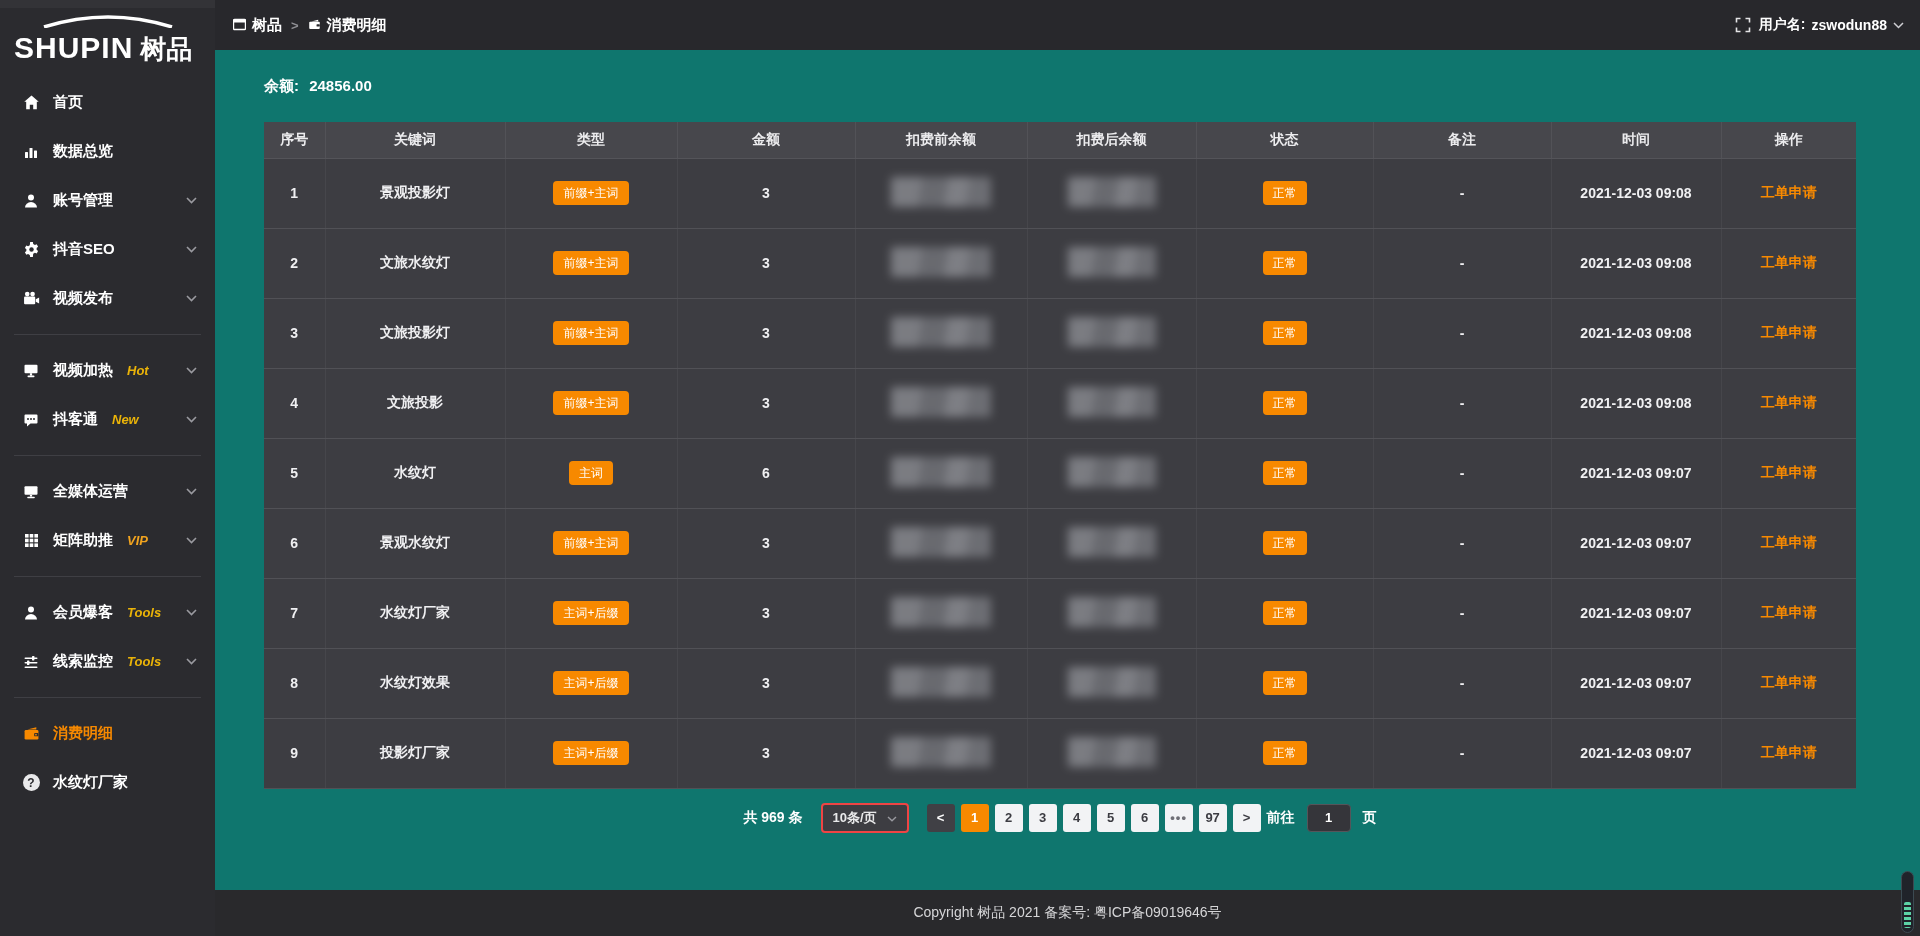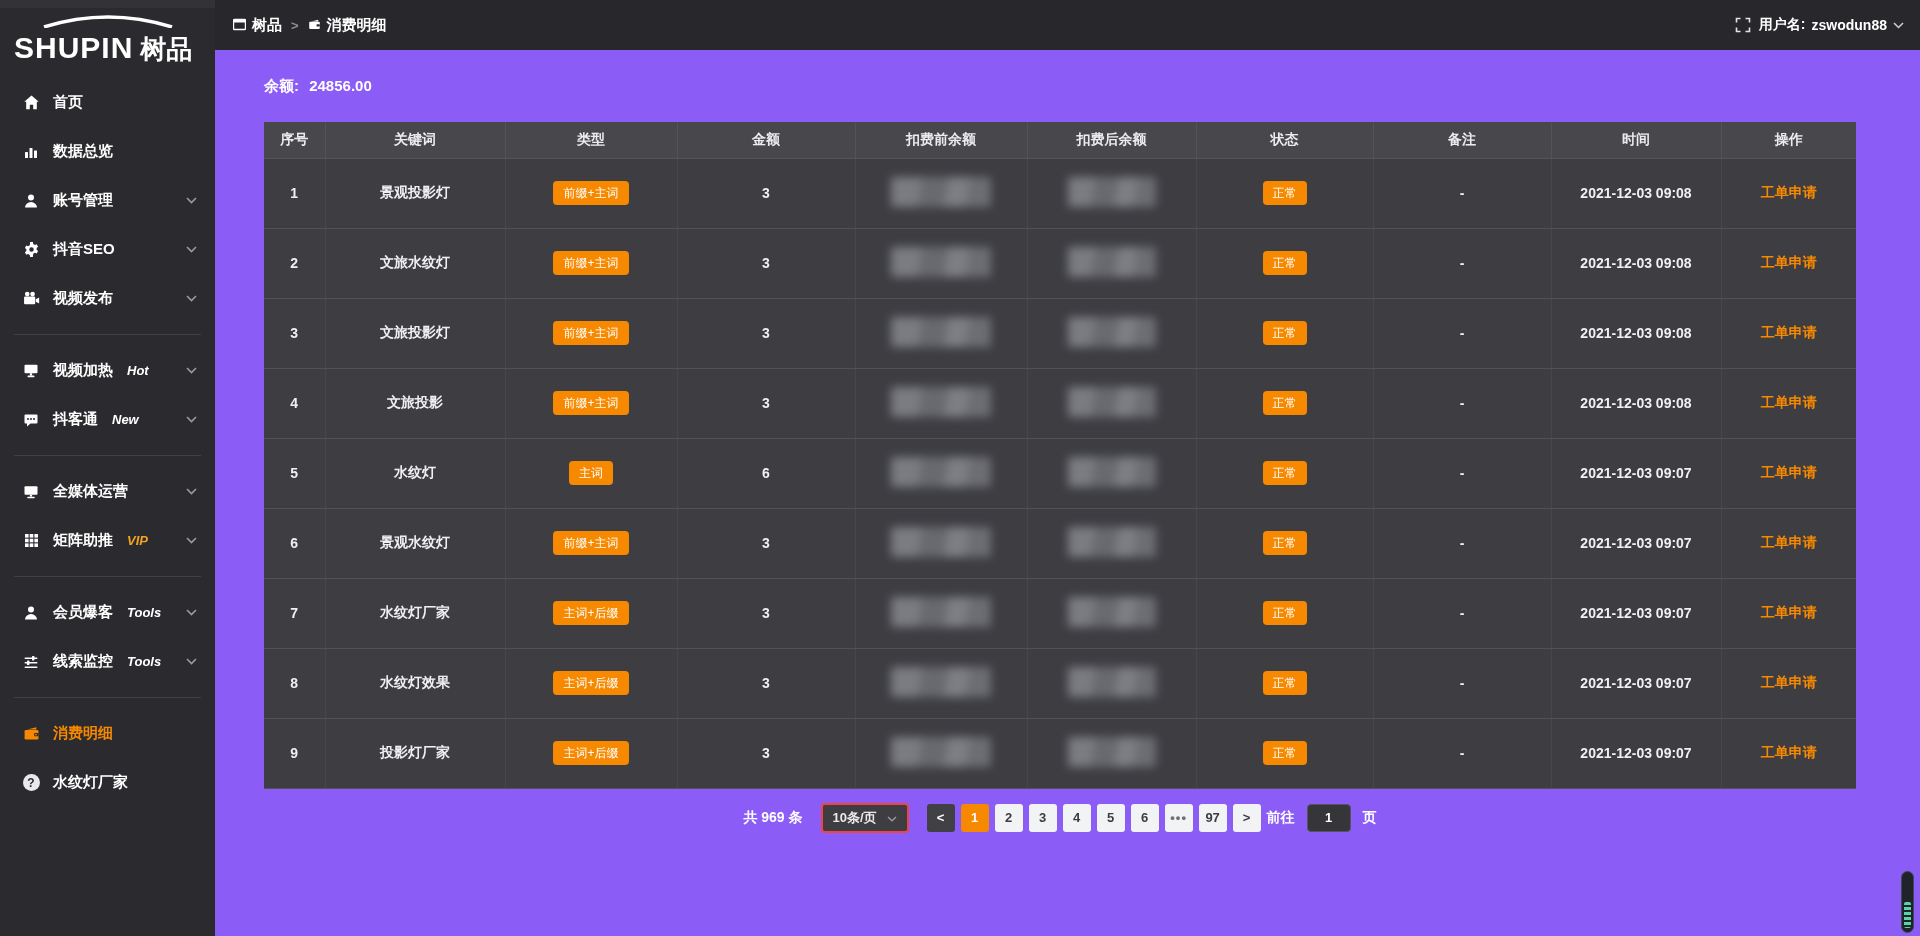--- a/index.html
+++ b/index.html
@@ -15,38 +15,38 @@
   .logo-row { display:flex; align-items:baseline; margin-top:9px; }
   .logo-en { font-size:30px; font-weight:800; letter-spacing:1px; color:#fff; }
   .logo-cn { font-size:26px; font-weight:800; margin-left:7px; color:#fff; }
   .nav { list-style:none; margin-top:12px; }
   .nav-item { height:49px; display:flex; align-items:center; padding:0 18px 0 22px;
     font-size:15px; font-weight:700; color:#fff; cursor:pointer; }
   .nav-icon { width:18px; height:18px; margin-right:13px; display:inline-flex; align-items:center;
     justify-content:center; color:#fff; flex:none; }
   .nav-item.active, .nav-item.active .nav-icon { color:#F78900; }
   .nav-badge { font-style:italic; font-weight:700; font-size:13px; margin-left:14px; }
-  .badge-red { color:#ffffff; } .badge-gold { color:#F2A41F; }
+  .badge-red { color:#eab308; } .badge-gold { color:#F2A41F; }
   .nav-chevron { margin-left:auto; color:#9a9aa0; display:inline-flex; }
   .nav-divider { height:1px; background:#3f3f44; margin:11px 14px; }
   .q-icon { width:17px; height:17px; border-radius:50%; background:#e9e9eb; color:#2b2b2f;
     font-size:12px; font-weight:800; display:inline-flex; align-items:center; justify-content:center; }
   
   .main { position:absolute; left:215px; top:0; right:0; bottom:0; display:flex; flex-direction:column; }
   .topbar { height:50px; background:#28282c; display:flex; align-items:center;
     justify-content:space-between; padding:0 16px 0 18px; flex:none; }
   .breadcrumb { display:flex; align-items:center; gap:9px; font-size:15px; font-weight:700; color:#fff; }
   .crumb { display:flex; align-items:center; gap:6px; cursor:pointer; }
   .crumb-sep { color:#8f8f94; font-size:13px; }
   .topbar-right { display:flex; align-items:center; gap:8px; }
   .fs-btn { display:inline-flex; color:#e4e4e6; cursor:pointer; background:none; border:none; }
   .user-box { display:flex; align-items:center; gap:6px; color:#fff; font-size:14px; font-weight:700; cursor:pointer; }
   .caret { color:#cfcfd4; display:inline-flex; }
   
-  .content { flex:1; background:#8b5cf6; padding:0 64px 0 49px; }
+  .content { flex:1; background:#0f766e; padding:0 64px 0 49px; }
   .balance { margin:27px 0 26px; font-size:15px; font-weight:700; color:#fff; }
   .balance b { margin-left:6px; }
   table { width:100%; border-collapse:collapse; table-layout:fixed; }
   th { height:36px; background:#47474c; color:#ececee; font-size:14px; font-weight:700;
     border-right:1px solid #525257; border-bottom:1px solid #545459; text-align:center; }
   td { height:70px; background:#3d3d42; color:#f0f0f2; font-size:14px; font-weight:700;
     text-align:center; border-right:1px solid #46464b; border-bottom:1px solid #515156; }
   th:last-child, td:last-child { border-right:none; }
   .tag { display:inline-block; background:#F78900; color:#fff; font-size:12px; font-weight:400;
     padding:5px 10px; border-radius:4px; line-height:1.2; }
@@ -492,17 +492,20 @@
           <button class="pg-btn dots">•••</button>
           <button class="pg-btn">97</button>
         </div>
       <button class="pg-btn">&gt;</button>
       <span class="goto-label">前往</span>
       <input class="goto-input" value="1" style="">
       <span>页</span>
     </div>
   </section>
 
+  <footer class="footer">
+    <span>Copyright 树品 2021 备案号: 粤ICP备09019646号</span>
+  </footer>
 </div>
 
 <div class="float-widget">
   <div class="stripes"></div>
 </div>
 
 </body></html>

